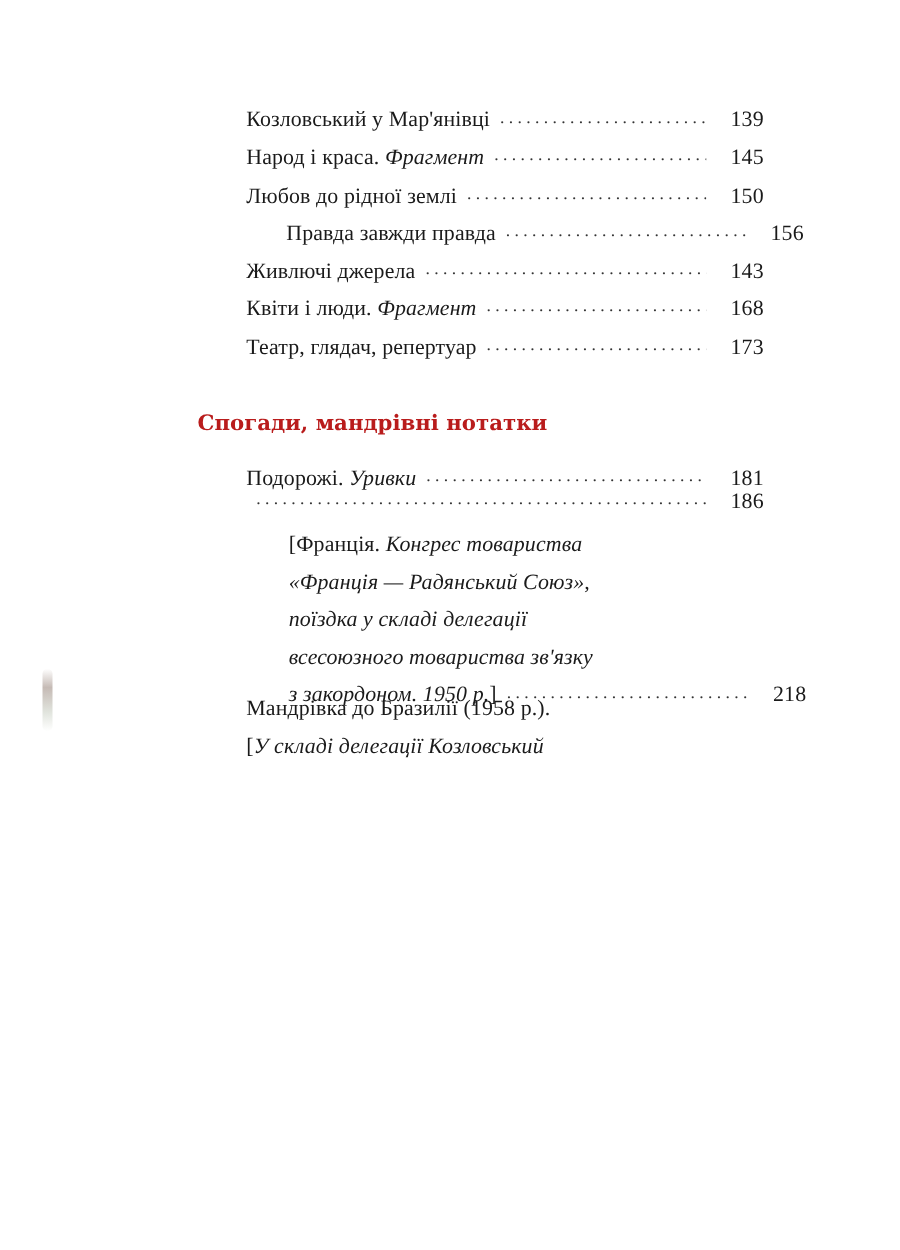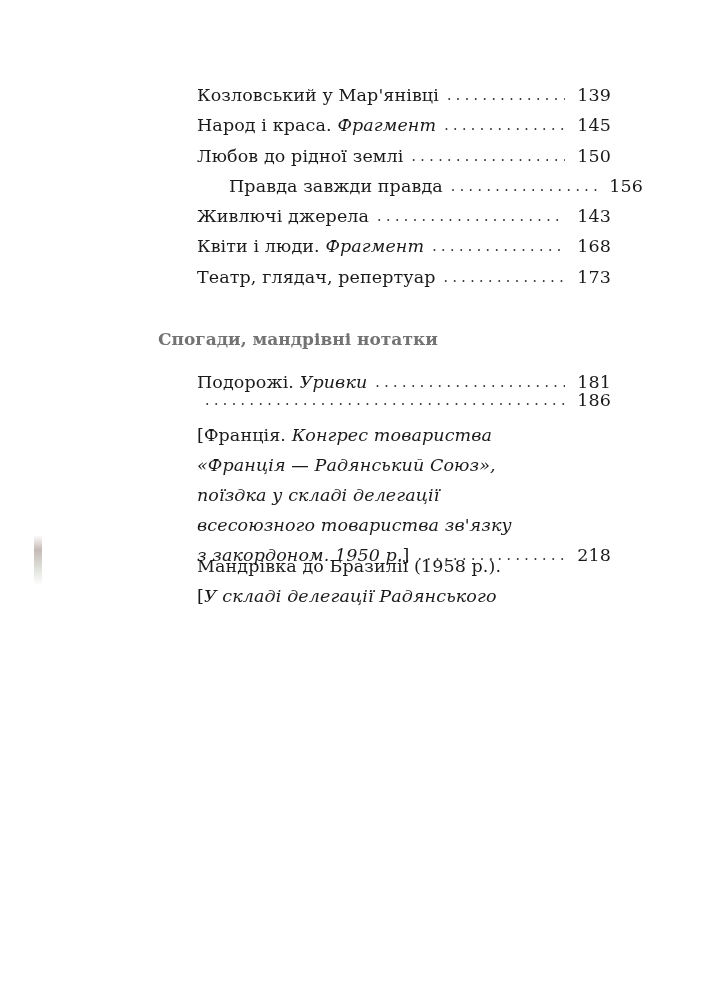--- a/index.html
+++ b/index.html
@@ -40,20 +40,21 @@
       width: 414px;
       font-size: 17.5px;
       line-height: 30px;
       letter-spacing: 0.1px;
     }
     .entry .line {
       display: flex;
       align-items: flex-end;
       white-space: nowrap;
       height: 30px;
+      font-family: Liberation Serif, serif;
     }
     .entry .title {
       flex: 0 0 auto;
     }
     .entry .title i {
       font-style: italic;
     }
     .leader {
       flex: 1 1 auto;
       overflow: hidden;
@@ -73,21 +74,21 @@
       font-variant-numeric: oldstyle-nums;
     }
     .section-heading {
       position: absolute;
       left: 158px;
       top: 324px;
       font-family: "DejaVu Serif", "Liberation Serif", serif;
       font-weight: bold;
       font-size: 17px;
       line-height: 30px;
-      color: #737373;
+      color: #b91c1c;
     }
   </style>
 </head>
 <body>
 
 <div class="page">
   <div class="edge-artifact"></div>
 
   <div class="toc">
 
@@ -157,21 +158,21 @@
       </div>
     </div>
 
     <div class="entry" style="top:385px;">
       <div class="line">
         <span class="leader"></span>
         <span class="page-num">186</span>
       </div>
     </div>
 
-    <div class="entry" style="top:420px;">
+    <div class="entry" style="top:420px;margin-left:34px;">
       <div class="line">
         <span class="title"><span>[Франція. </span><i>Конгрес товариства</i></span>
       </div>
       <div class="line">
         <span class="title"><i>«Франція — Радянський Союз»,</i></span>
       </div>
       <div class="line">
         <span class="title"><i>поїздка у складі делегації</i></span>
       </div>
       <div class="line">
@@ -182,18 +183,18 @@
         <span class="leader"></span>
         <span class="page-num">218</span>
       </div>
     </div>
 
     <div class="entry" style="top:551px;">
       <div class="line">
         <span class="title"><span>Мандрівка до Бразилії (1958 р.).</span></span>
       </div>
       <div class="line">
-        <span class="title"><span>[</span><i>У складі делегації Радянського</i></span>
+        <span class="title"><span>[</span><i>У складі делегації Козловський</i></span>
       </div>
     </div>
 
   </div>
 </div>
 
 </body></html>

